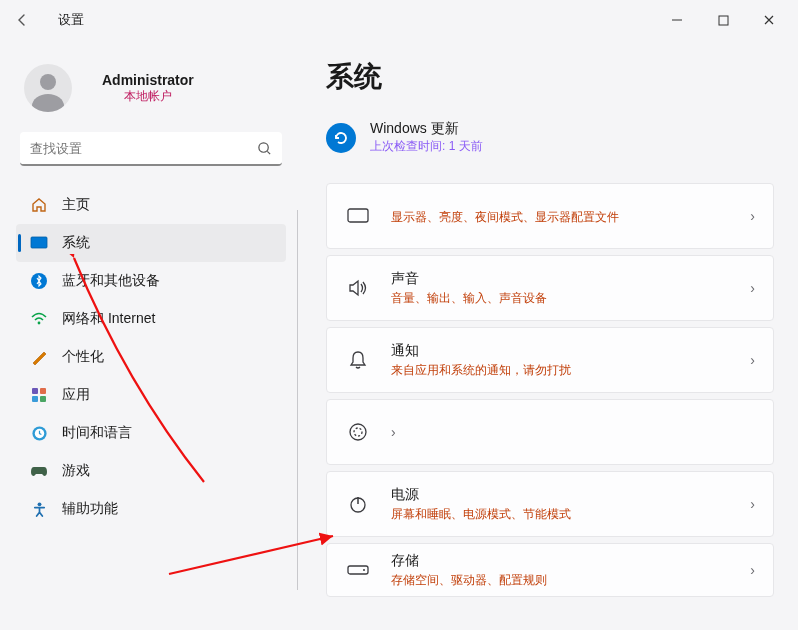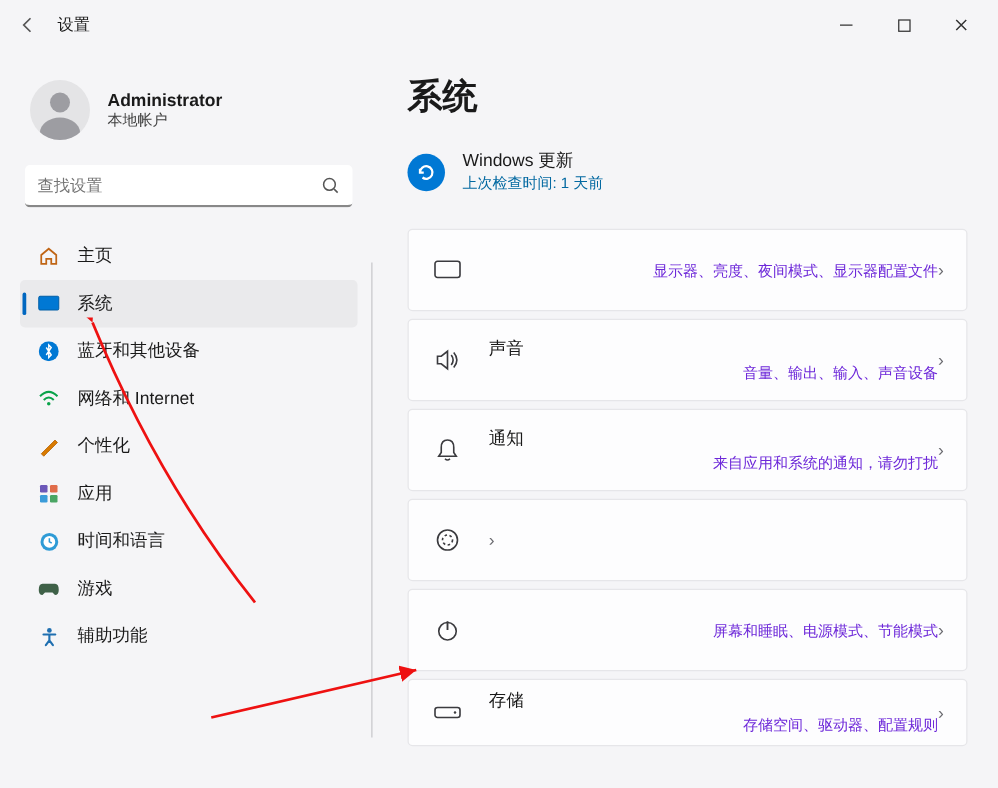--- a/index.html
+++ b/index.html
@@ -17,21 +17,21 @@
     display: flex;
     align-items: center;
     padding: 0 6px;
   }
   .back-btn {
     width: 32px; height: 32px;
     display: flex; align-items: center; justify-content: center;
     font-size: 16px; color: #555;
     cursor: pointer;
   }
-  .title-text { font-size: 13px; margin-left: 8px; }
+  .title-text { font-size: 13px; margin-left: 20px; }
   .win-controls {
     margin-left: auto;
     display: flex;
   }
   .win-btn {
     width: 46px; height: 32px;
     display: flex; align-items: center; justify-content: center;
     font-size: 12px; cursor: pointer;
   }
   .layout {
@@ -47,22 +47,23 @@
     position: absolute;
     right: 0;
     top: 170px;
     width: 1px;
     height: 380px;
     background: #c8c8cc;
   }
   .user-row {
     display: flex;
     align-items: center;
-    gap: 14px;
+    gap: 30px;
     padding: 8px 8px 14px 8px;
+    text-align: center;
   }
   .avatar {
     width: 48px; height: 48px;
     border-radius: 50%;
     background: #e4e4e6;
     position: relative;
     overflow: hidden;
   }
   .avatar::before {
     content:"";
@@ -70,21 +71,21 @@
     width:16px;height:16px;border-radius:50%;
     background:#9d9da2;
   }
   .avatar::after {
     content:"";
     position:absolute;bottom:-6px;left:8px;
     width:32px;height:24px;border-radius:50% 50% 0 0;
     background:#9d9da2;
   }
   .user-name { font-size: 14px; font-weight: 600; }
-  .user-sub { font-size: 12px; color: #404040; }
+  .user-sub { font-size: 12px; color: #be185d; }
   .search-box {
     display: flex;
     align-items: center;
     background: #fff;
     border-radius: 4px;
     height: 34px;
     padding: 0 10px;
     border-bottom: 2px solid #888;
     margin: 6px 4px 20px 4px;
   }
@@ -129,41 +130,41 @@
     display:flex; align-items:center; gap:14px;
     margin-bottom: 28px;
   }
   .update-icon {
     width:30px;height:30px;border-radius:50%;
     background:#0078d4;
     display:flex;align-items:center;justify-content:center;
     color:#fff;
   }
   .update-title { font-size:14px; font-weight:400;}
-  .update-sub { font-size:12px; color:#0369a1;}
+  .update-sub { font-size:12px; color:#8b5cf6;}
   .card {
     background:#fdfdfe;
     border:1px solid #e6e6e9;
     border-radius:4px;
     height:66px;
     display:flex;
     align-items:center;
     padding:0 18px;
     margin-bottom:6px;
     cursor:pointer;
   }
   .card-icon {
     width:26px;
     display:flex;align-items:center;justify-content:center;
     color:#3b3b3f;
     margin-right:20px;
   }
   .card-texts { flex:1; }
   .card-title { font-size:14px; }
-  .card-sub { font-size:12px; color:#6d28d9; margin-top:2px;text-align:right;}
+  .card-sub { font-size:12px; color:#c2410c; margin-top:2px;}
   .chevron { color:#6b6b70; font-size:14px;}
   .annot {
     position:absolute;
     pointer-events:none;
   }
 </style>
 </head>
 <body>
 
 <div class="titlebar">
@@ -364,20 +365,21 @@
     </div>
 
     <div class="card">
       <span class="card-icon">
           <svg width="20" height="20" viewBox="0 0 20 20">
             <circle cx="10" cy="11" r="7" stroke="#3b3b3f" stroke-width="1.3" fill="none"></circle>
             <line x1="10" y1="3" x2="10" y2="10" stroke="#3b3b3f" stroke-width="1.5"></line>
           </svg>
         </span>
       <div class="card-texts">
+        <div class="card-title">电源</div>
         <div class="card-sub">屏幕和睡眠、电源模式、节能模式</div>
       </div>
       <span class="chevron">›</span>
     </div>
 
     <div class="card" style="height:54px">
       <span class="card-icon">
           <svg width="22" height="14" viewBox="0 0 22 14">
             <rect x="1" y="3" width="20" height="8" rx="2" stroke="#3b3b3f" stroke-width="1.3" fill="none"></rect>
             <circle cx="17" cy="7" r="1" fill="#3b3b3f"></circle>

